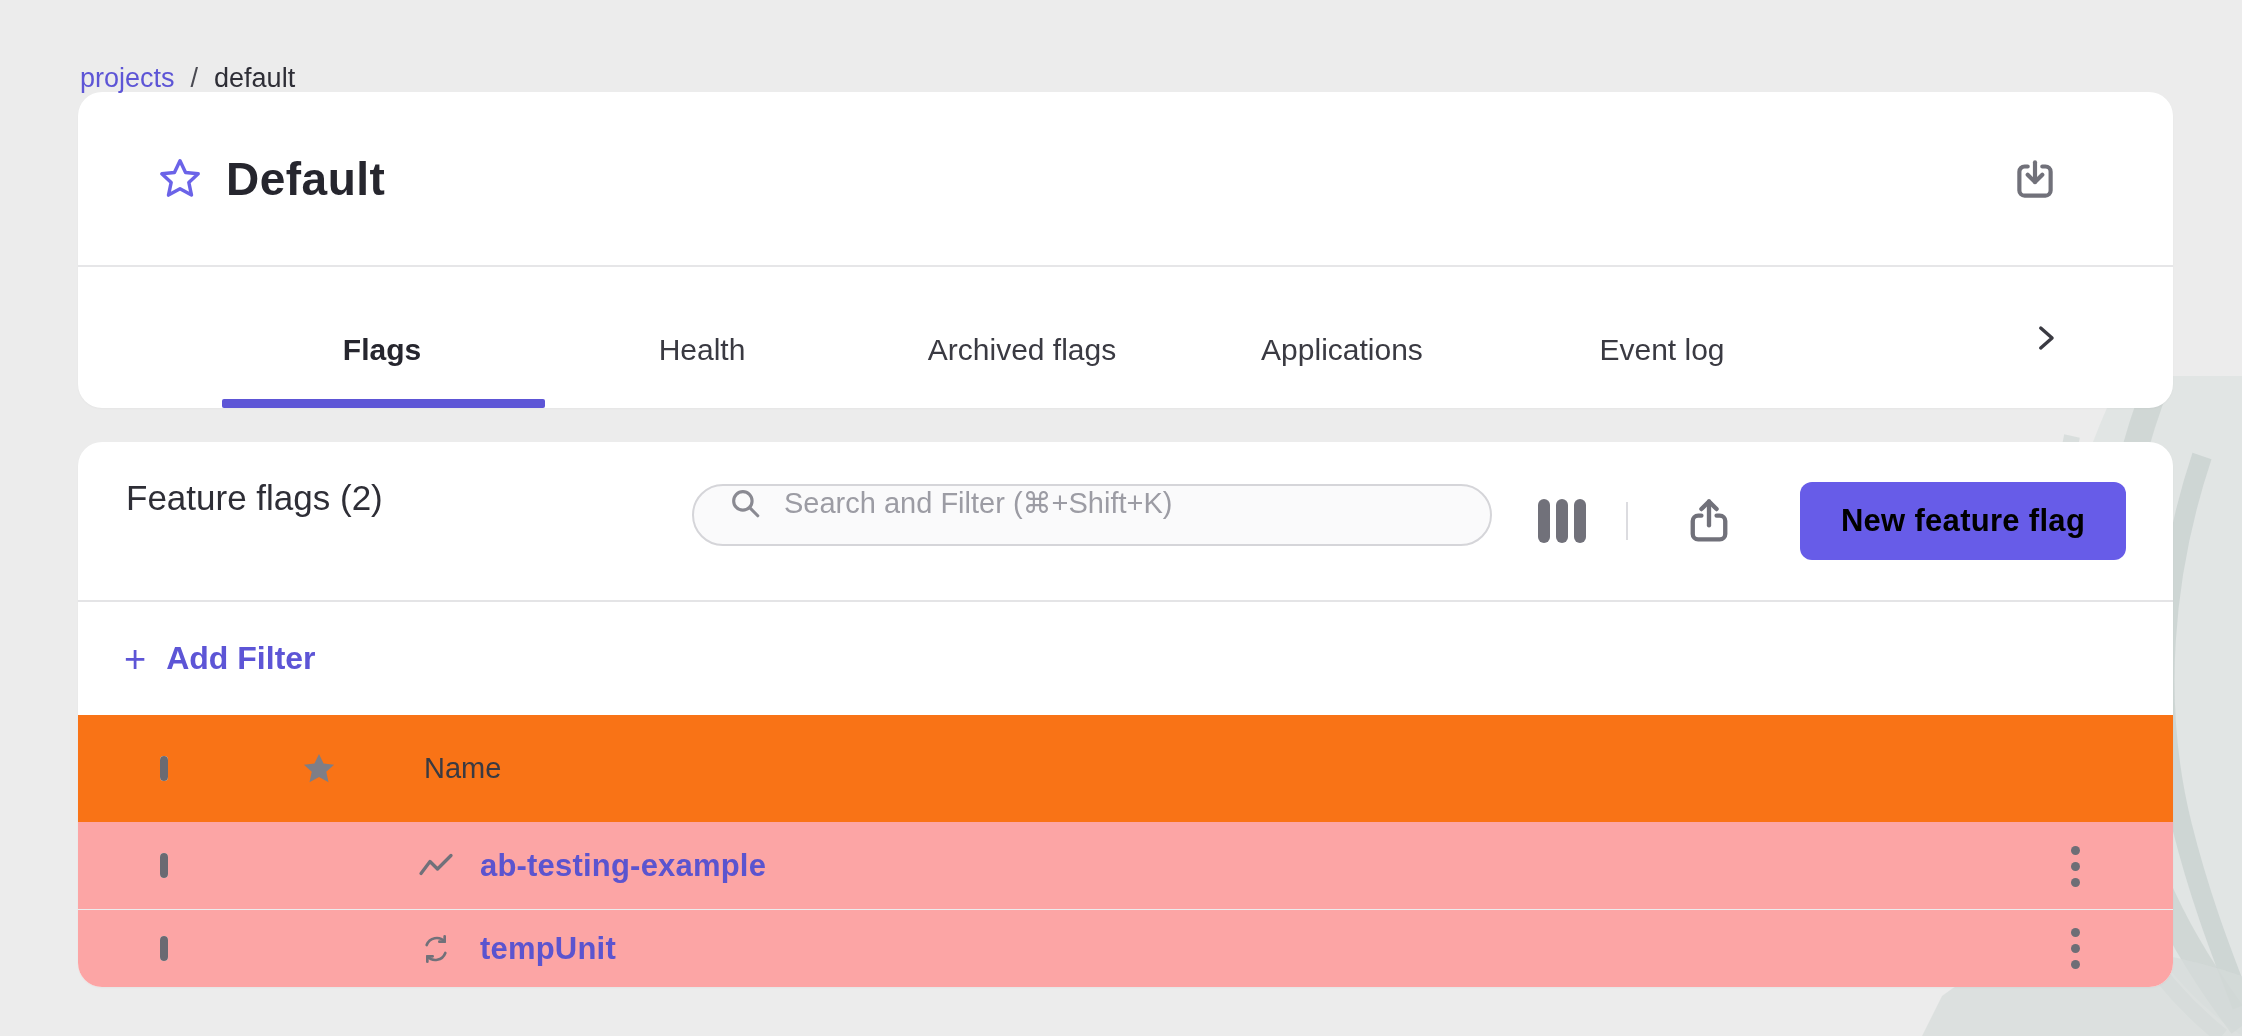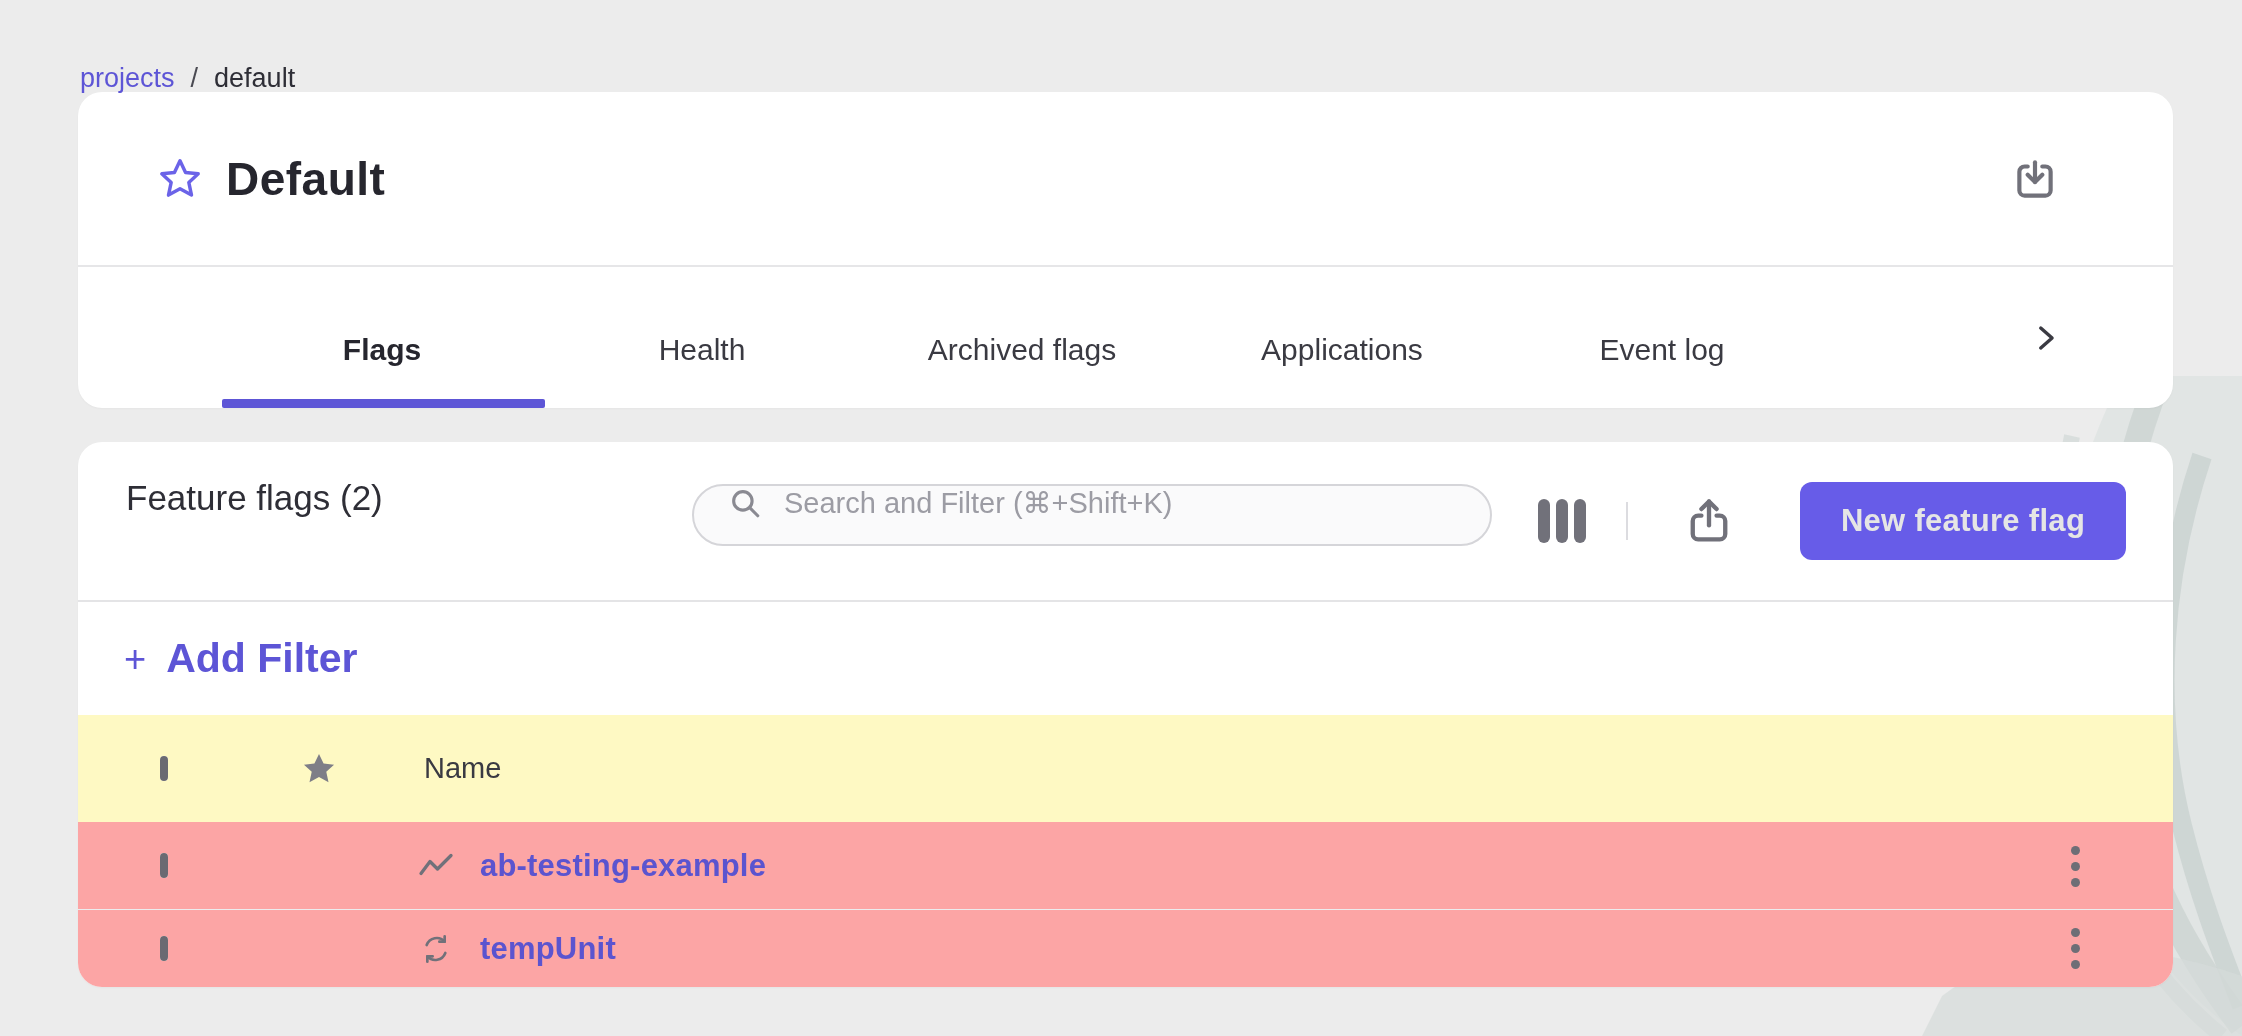--- a/index.html
+++ b/index.html
@@ -49,36 +49,36 @@
   .search-box .mag{margin-left:34px; flex:0 0 auto; display:flex;}
   .search-placeholder{margin-left:22px; font-size:29px; color:#9C9CA4; white-space:nowrap;}
   .icon-btn{position:absolute; display:flex; align-items:center; justify-content:center; cursor:pointer;}
   .columns-btn{left:1452px; top:48px; width:64px; height:62px;}
   .toolbar-sep{position:absolute; left:1548px; top:60px; width:2px; height:38px; background:#DCDCE0;}
   .share-btn{left:1596px; top:44px; width:70px; height:70px;}
   .new-flag-btn{
     position:absolute; left:1722px; top:40px; width:326px; height:78px;
     background:var(--button-purple,#675CE8); border-radius:12px; border:none;
     display:flex; align-items:center; justify-content:center;
-    color:#e5e5e5; font-size:31px; font-weight:bold; font-family:inherit;
+    color:#000000; font-size:31px; font-weight:bold; font-family:inherit;
     letter-spacing:0.3px; cursor:pointer;
   }
   .toolbar-divider{position:absolute; left:0; right:0; top:158px; height:2px; background:#E4E4E6;}
   
   .add-filter{
     position:absolute; left:46px; top:160px; height:113px;
     display:flex; align-items:center; gap:20px; cursor:pointer;
     color:var(--accent-purple,#5D55D6);
   }
   .add-filter .plus{font-size:38px; font-weight:normal; line-height:1;}
-  .add-filter .label{font-size:41px; font-weight:bold;}
+  .add-filter .label{font-size:32px; font-weight:bold;}
   
   .table-header{
     position:absolute; left:0; right:0; top:273px; height:107px;
-    background:#fef9c3; display:flex; align-items:center;
+    background:#f97316; display:flex; align-items:center;
   }
   .col-check{flex:0 0 auto; margin-left:82px;}
   .checkbox{width:36px; height:36px; border:4px solid #6A6A72; border-radius:8px; background:#FFFFFF; box-sizing:border-box; cursor:pointer;}
   .col-star{flex:0 0 auto; margin-left:132px; display:flex;}
   .col-name{margin-left:86px; font-size:29px; color:#3A3A42;}
   .flag-row{
     position:absolute; left:0; right:0; height:88px; background:#fca5a5;
     display:flex; align-items:center;
   }
   .row-1{top:380px;}

